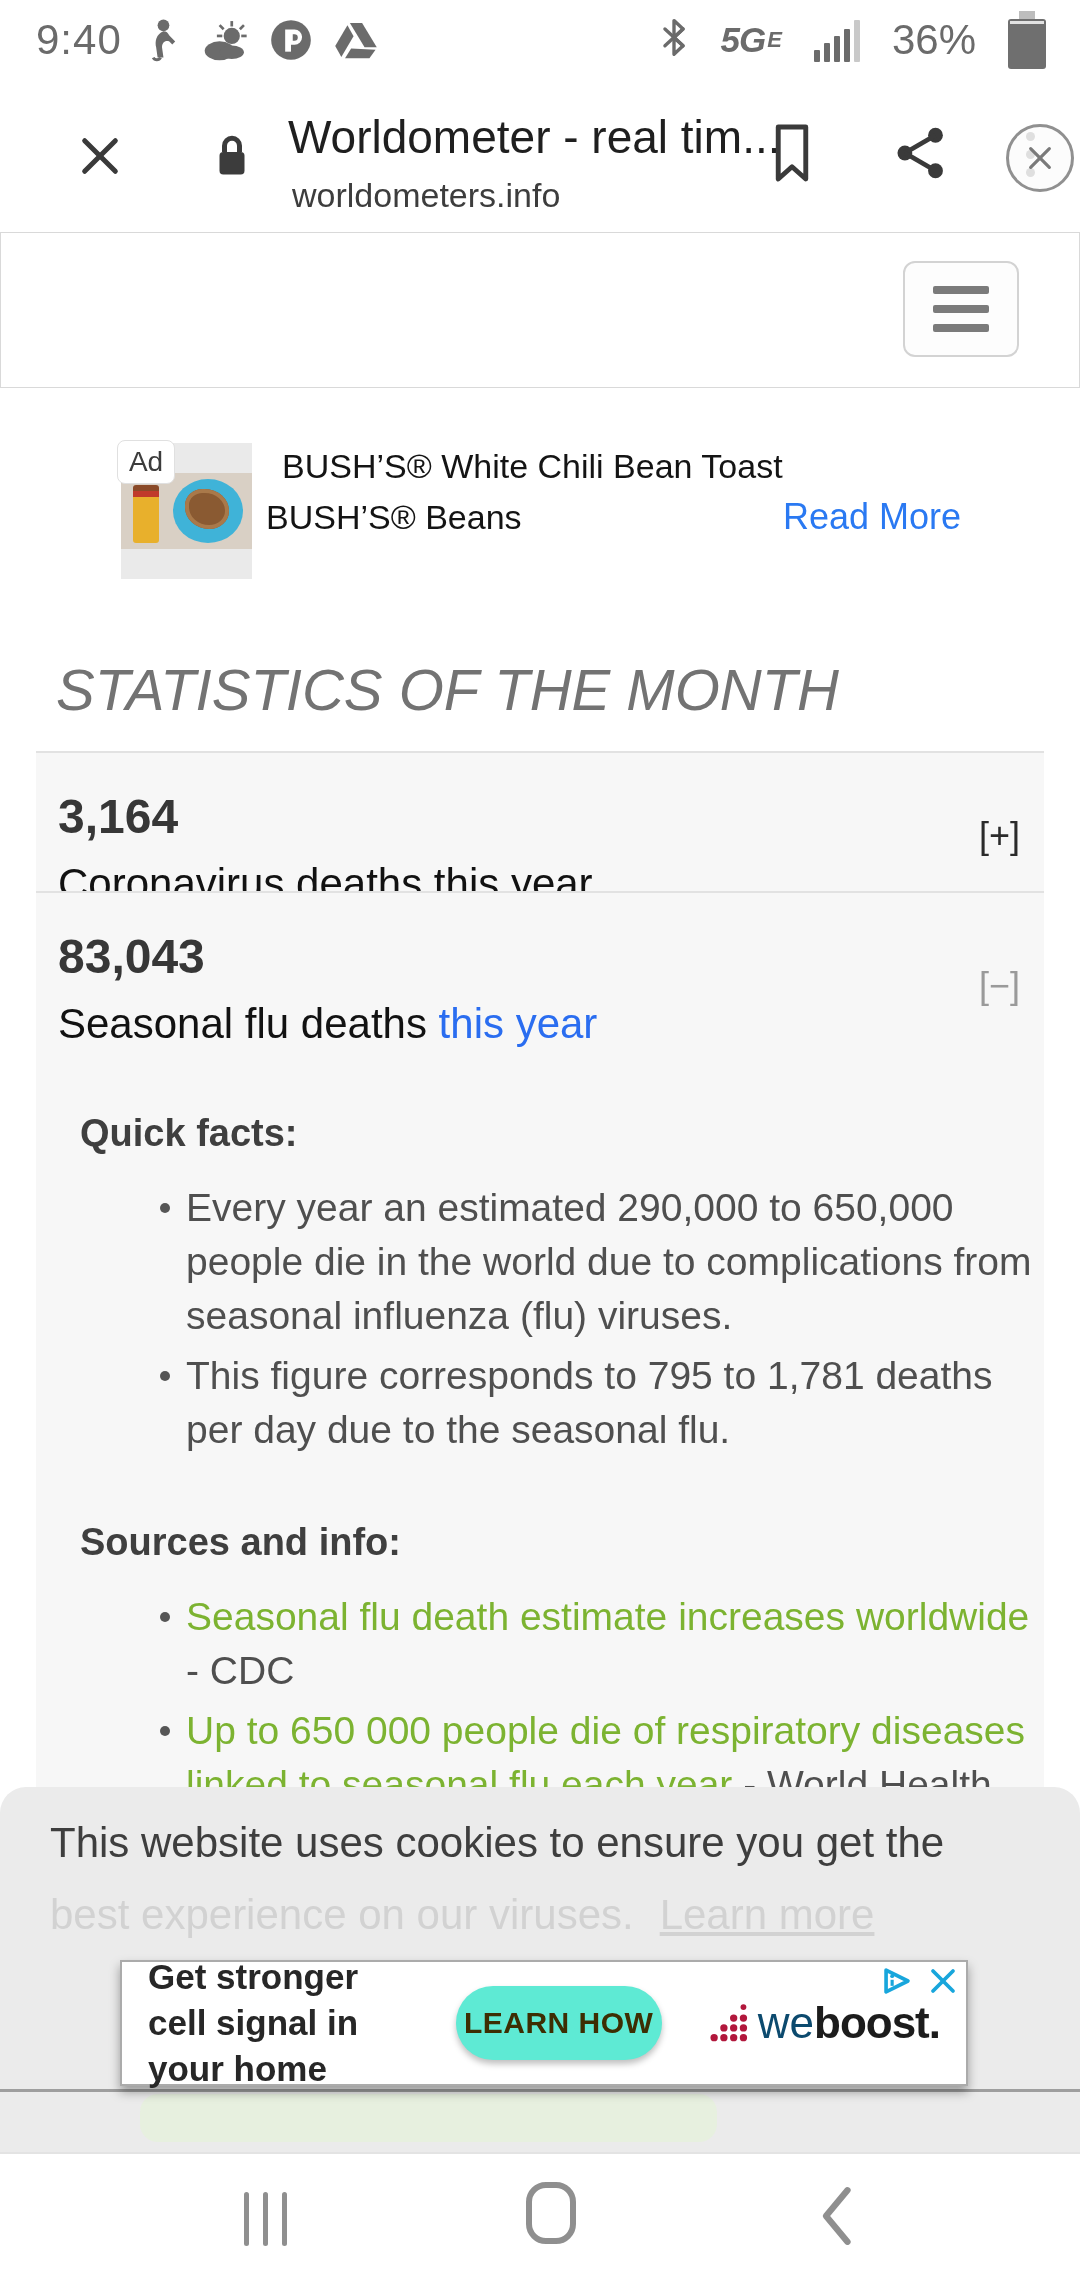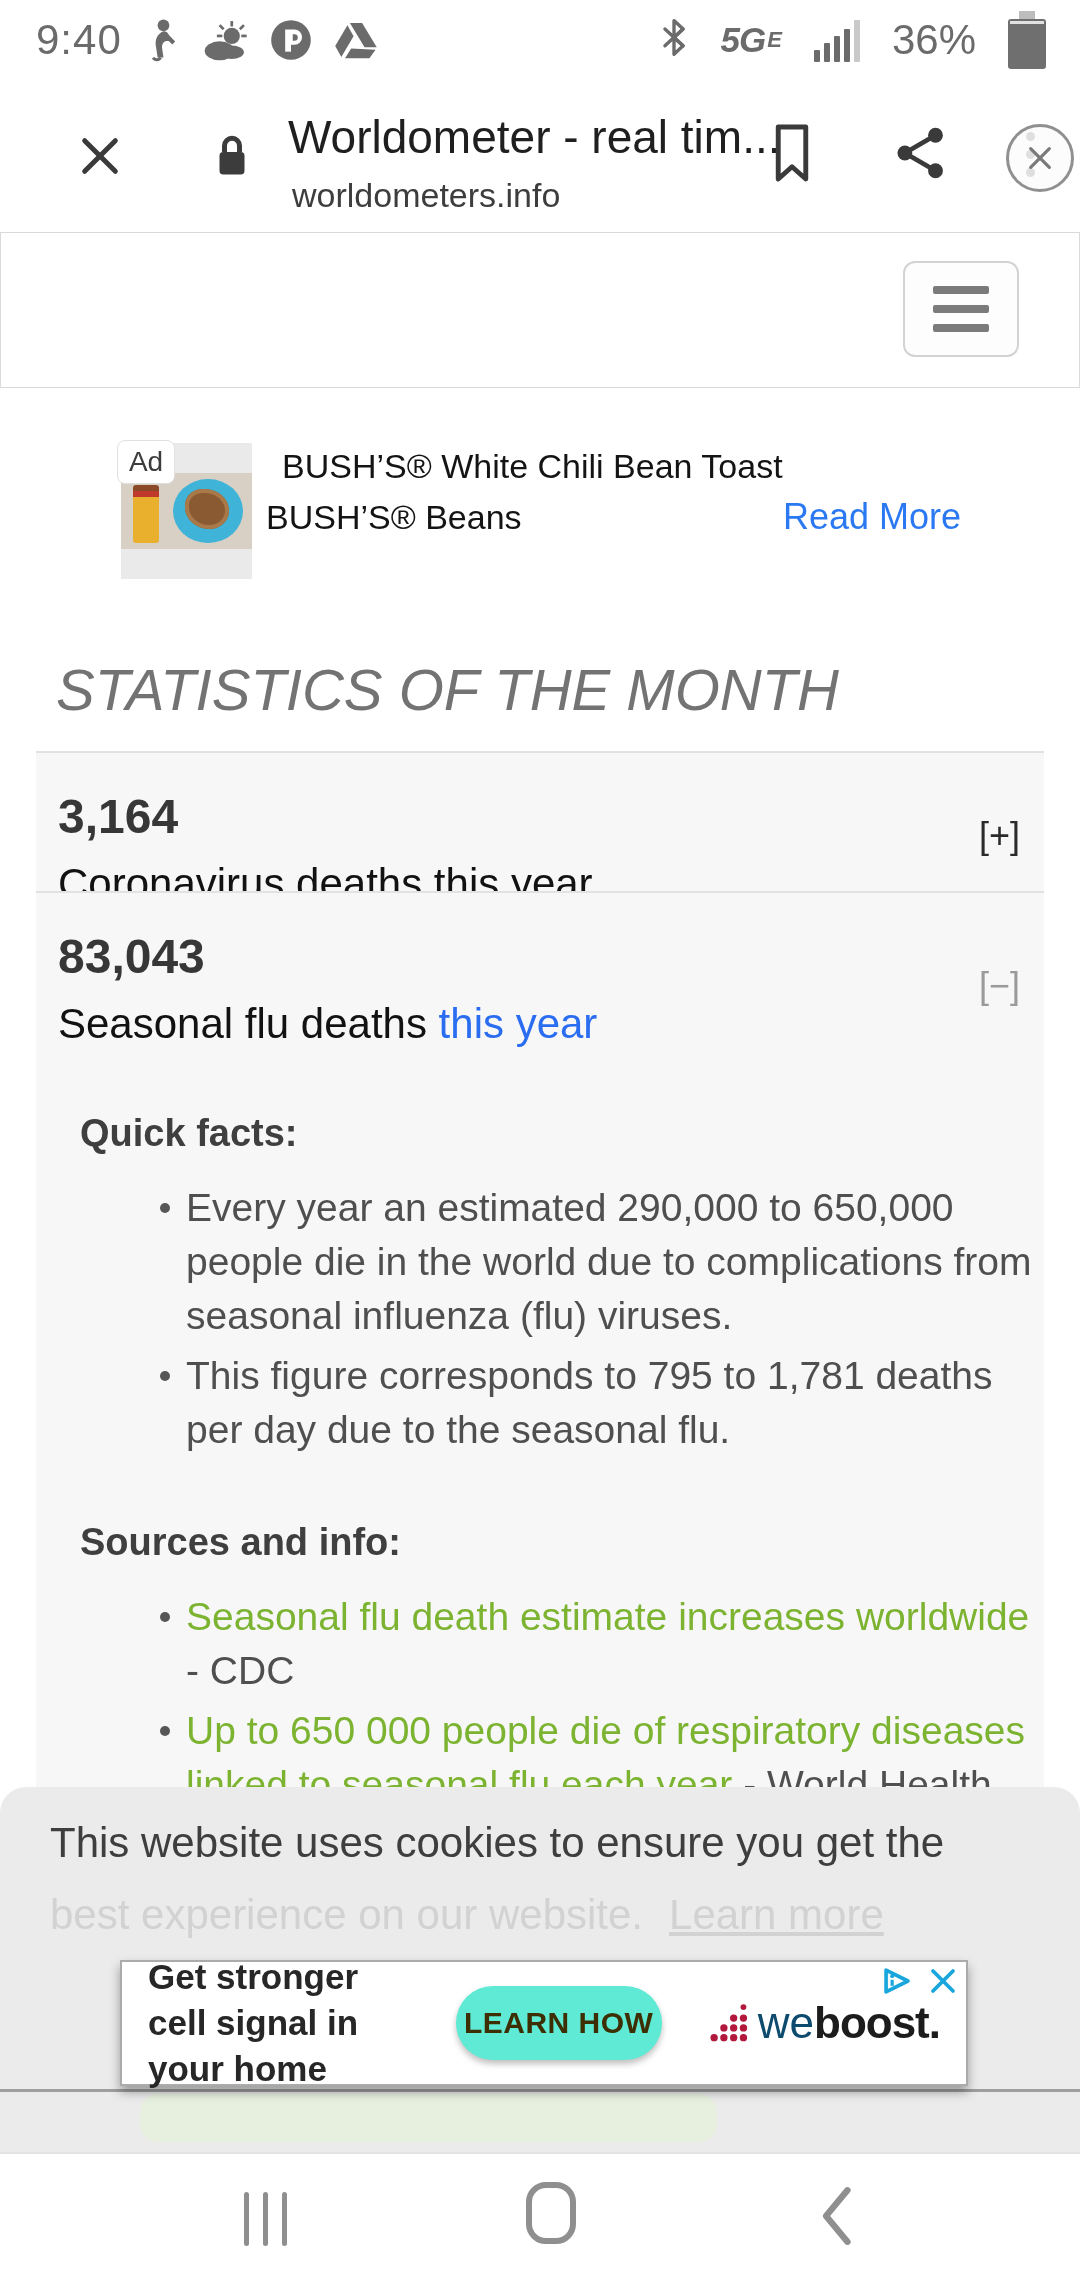--- a/index.html
+++ b/index.html
@@ -277,21 +277,21 @@
       </div>
     <div class="bitem">
         <span class="bdot"></span>
         <span class="btext"><span class="green">Up to 650 000 people die of respiratory diseases linked to seasonal flu each year</span><span> - World Health</span></span>
       </div>
   </div>
 </div>
 
 <div class="abs cookie">
   <div class="abs cookie-line1">This website uses cookies to ensure you get the</div>
-  <div class="abs cookie-line2"><span>best experience on our website.</span><span class="lm">Learn more</span></div>
+  <div class="abs cookie-line2"><span>best experience on our viruses.</span><span class="lm">Learn more</span></div>
 </div>
 <div class="abs cookie-close">
   <svg width="32" height="32" viewBox="0 0 24 24">
       <g stroke="#7a7a7a" stroke-width="2.4" stroke-linecap="round">
         <line x1="5" y1="5" x2="19" y2="19"></line>
         <line x1="19" y1="5" x2="5" y2="19"></line>
       </g>
     </svg>
 </div>
 

